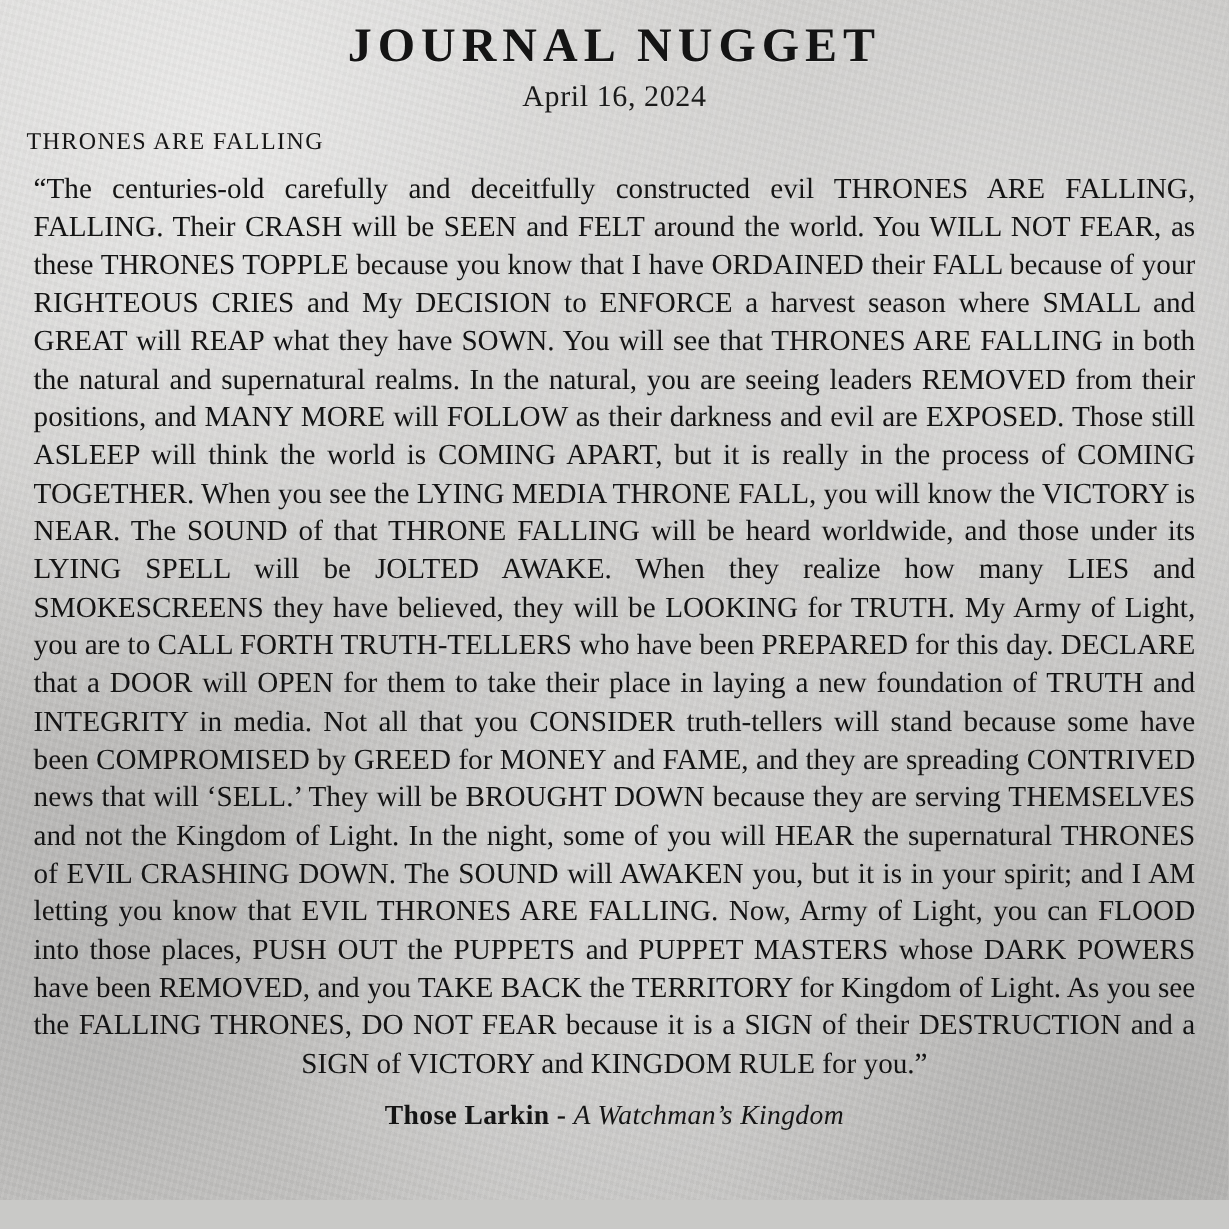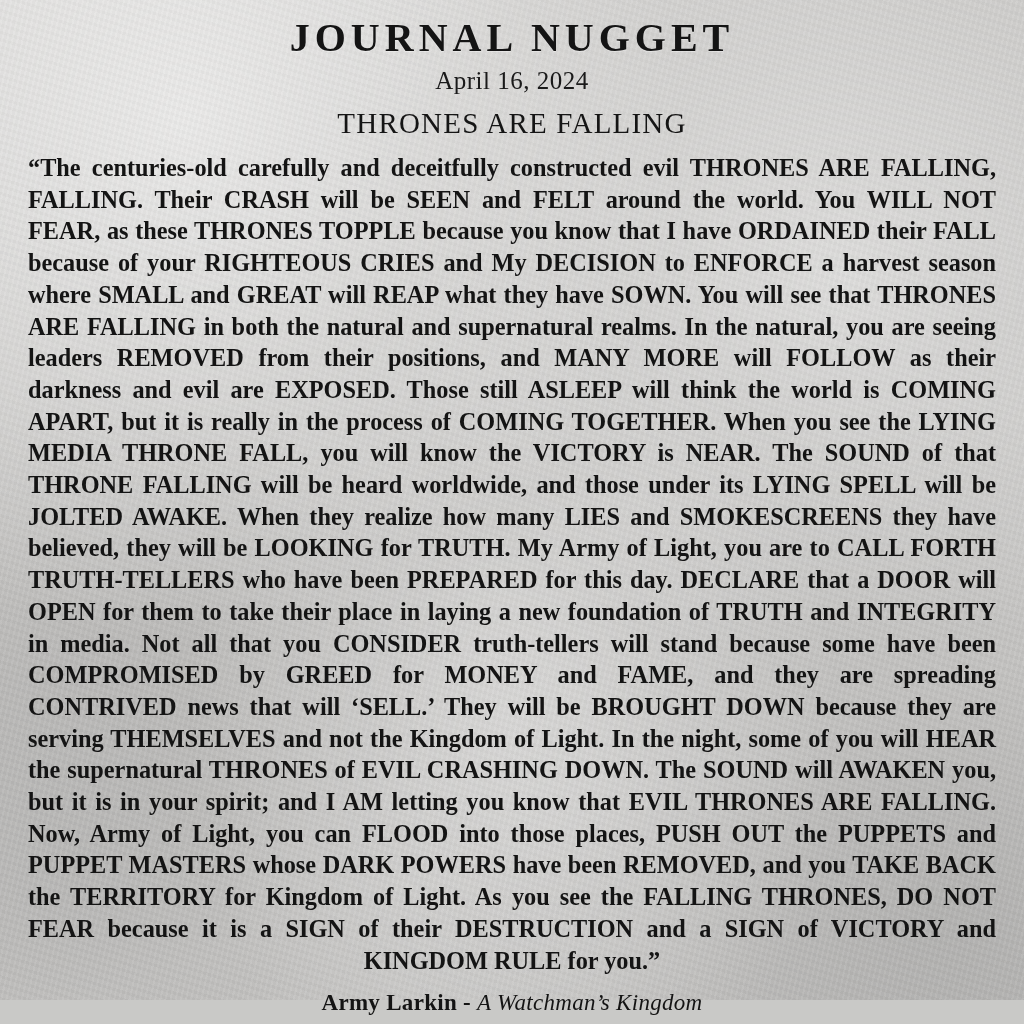--- a/index.html
+++ b/index.html
@@ -54,36 +54,34 @@
     text-shadow: 0 1px 0 rgba(255,255,255,0.35);
   }
   .doc-date {
     text-align: center;
     font-size: 25px;
     letter-spacing: 0.5px;
     margin: 0 0 12px 0;
     color: #1a1a1a;
   }
   .doc-subtitle {
-    text-align: center;
-    font-size: 29px;
+    font-size: 20px;
     letter-spacing: 1.2px;
     margin: 0 0 12px 0;
     color: #151515;
   }
   .doc-body {
     text-align: center;
     font-size: 24.3px;
     line-height: 1.305;
     margin: 0 6px;
     color: #141414;
     text-align: justify;
     text-align-last: center;
     hyphens: none;
-    font-weight: bold;
   }
   .doc-attribution {
     text-align: center;
     font-size: 23px;
     font-weight: 700;
     margin-top: 14px;
     letter-spacing: 0.3px;
     color: #141414;
   }
   .doc-attribution .attr-journal {
@@ -99,17 +97,17 @@
 
     <h1 class="doc-title">JOURNAL NUGGET</h1>
 
     <div class="doc-date">April 16, 2024</div>
 
     <div class="doc-subtitle">THRONES ARE FALLING</div>
 
     <div class="doc-body">“The centuries-old carefully and deceitfully constructed evil THRONES ARE FALLING, FALLING. Their CRASH will be SEEN and FELT around the world. You WILL NOT FEAR, as these THRONES TOPPLE because you know that I have ORDAINED their FALL because of your RIGHTEOUS CRIES and My DECISION to ENFORCE a harvest season where SMALL and GREAT will REAP what they have SOWN. You will see that THRONES ARE FALLING in both the natural and supernatural realms. In the natural, you are seeing leaders REMOVED from their positions, and MANY MORE will FOLLOW as their darkness and evil are EXPOSED. Those still ASLEEP will think the world is COMING APART, but it is really in the process of COMING TOGETHER. When you see the LYING MEDIA THRONE FALL, you will know the VICTORY is NEAR. The SOUND of that THRONE FALLING will be heard worldwide, and those under its LYING SPELL will be JOLTED AWAKE. When they realize how many LIES and SMOKESCREENS they have believed, they will be LOOKING for TRUTH. My Army of Light, you are to CALL FORTH TRUTH-TELLERS who have been PREPARED for this day. DECLARE that a DOOR will OPEN for them to take their place in laying a new foundation of TRUTH and INTEGRITY in media. Not all that you CONSIDER truth-tellers will stand because some have been COMPROMISED by GREED for MONEY and FAME, and they are spreading CONTRIVED news that will ‘SELL.’ They will be BROUGHT DOWN because they are serving THEMSELVES and not the Kingdom of Light. In the night, some of you will HEAR the supernatural THRONES of EVIL CRASHING DOWN. The SOUND will AWAKEN you, but it is in your spirit; and I AM letting you know that EVIL THRONES ARE FALLING. Now, Army of Light, you can FLOOD into those places, PUSH OUT the PUPPETS and PUPPET MASTERS whose DARK POWERS have been REMOVED, and you TAKE BACK the TERRITORY for Kingdom of Light. As you see the FALLING THRONES, DO NOT FEAR because it is a SIGN of their DESTRUCTION and a SIGN of VICTORY and KINGDOM RULE for you.”</div>
 
     <div class="doc-attribution">
-      <span class="attr-author">Army Larkin</span><span class="attr-sep"> - </span><span class="attr-journal">A Watchman’s Kingdom</span>
+      <span class="attr-author">Those Larkin</span><span class="attr-sep"> - </span><span class="attr-journal">A Watchman’s Kingdom</span>
     </div>
 
   </div>
 </div>
 
 </body></html>

